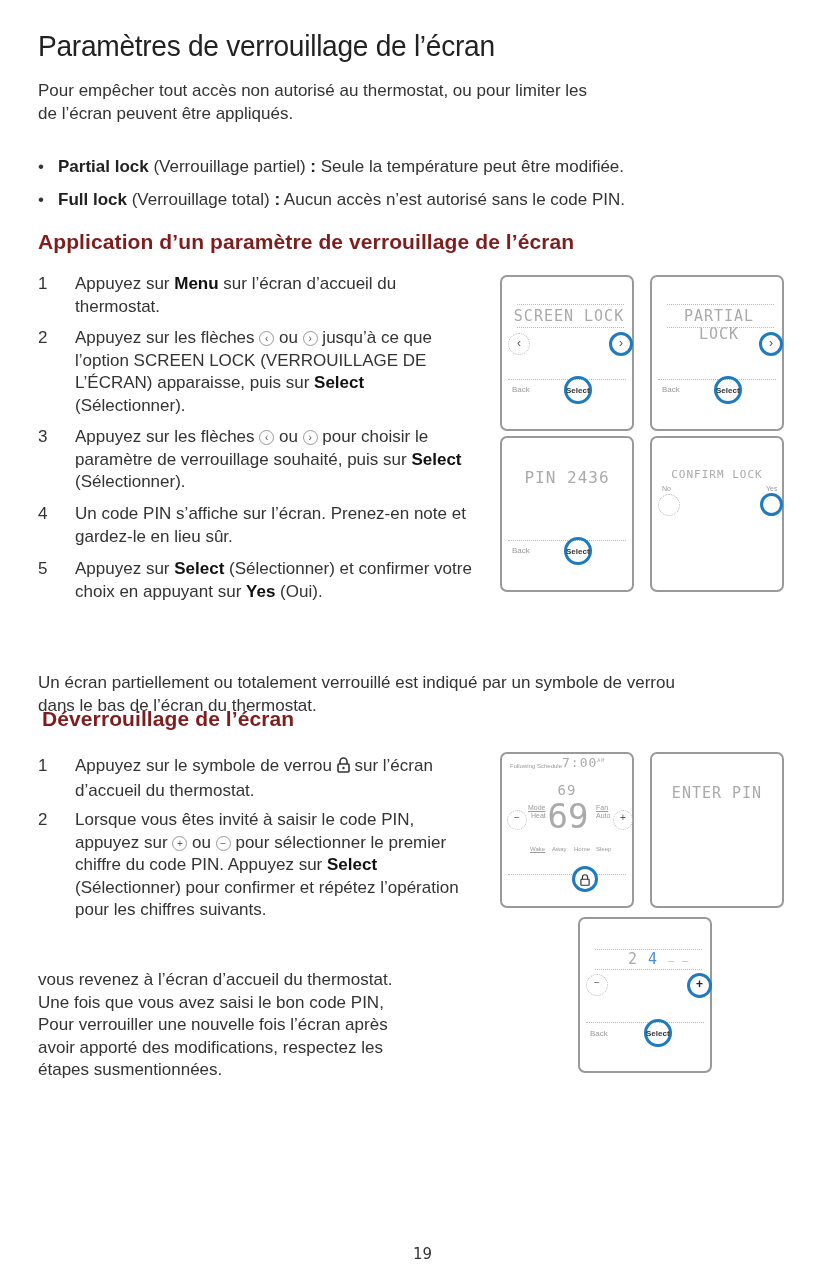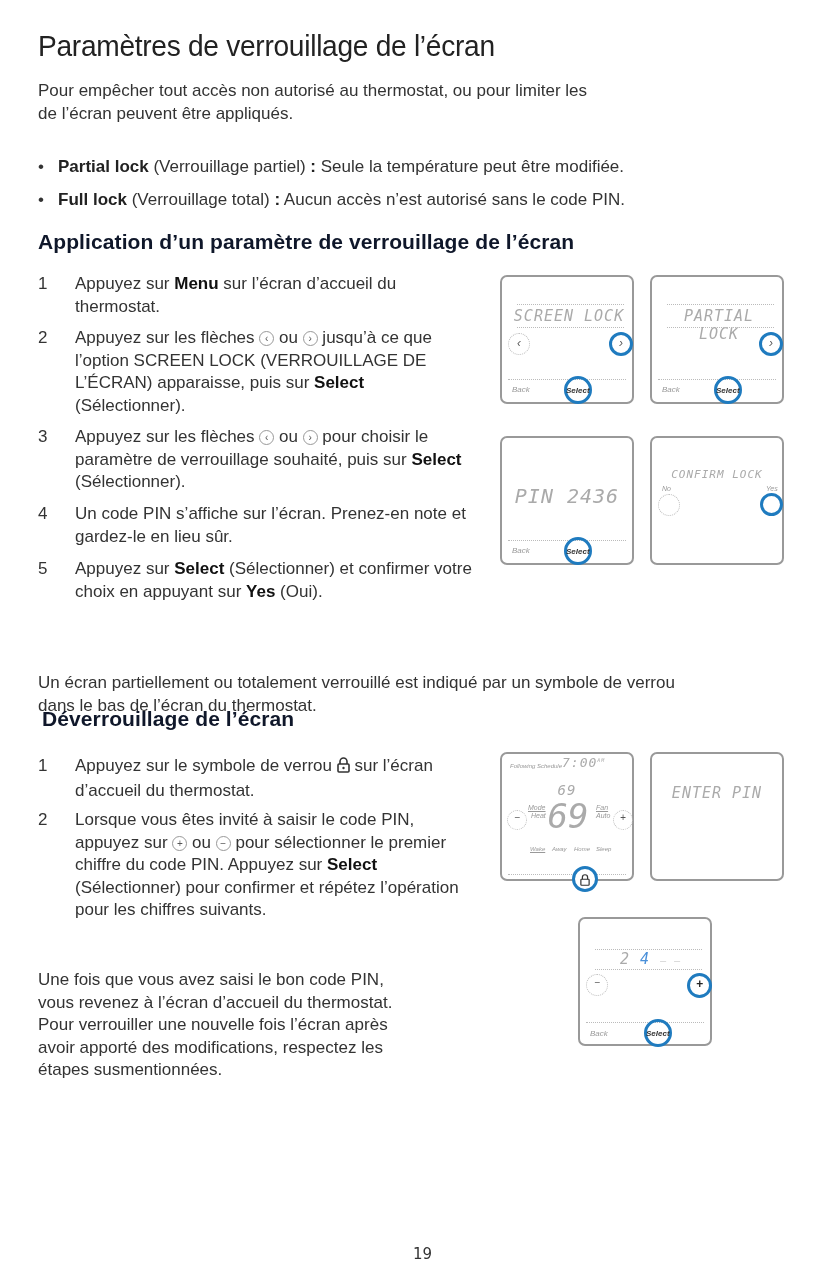--- a/index.html
+++ b/index.html
@@ -5,29 +5,29 @@
   html, body { margin:0; padding:0; background:#ffffff; }
   body { width:825px; height:1275px; position:relative; overflow:hidden;
          font-family:"Liberation Sans", sans-serif; color:#222; }
   .abs { position:absolute; }
   h1 { position:absolute; left:38px; top:30px; margin:0; font-size:29px; font-weight:normal;
        color:#222; letter-spacing:-0.3px; font-family:"Liberation Sans", sans-serif; transform:scaleX(0.97); transform-origin:left; }
   .intro { left:38px; top:80px; width:760px; font-size:17px; line-height:22.5px; color:#333; }
   .bullet { left:38px; font-size:17px; line-height:22px; color:#333; }
   .bullet .dot { display:inline-block; width:20px; }
   .bullet b { color:#222; }
-  h2 { position:absolute; margin:0; font-size:21px; font-weight:bold; color:#0f172a; letter-spacing:0.1px; }
+  h2 { position:absolute; margin:0; font-size:21px; font-weight:bold; color:#7f1d1d; letter-spacing:0.1px; }
   .step { left:38px; width:440px; font-size:17px; line-height:22.5px; color:#333; }
   .step .num { position:absolute; left:0; top:0; width:30px; }
   .step .txt { margin-left:37px; display:block; }
   .step b { color:#111; font-family:"Liberation Sans", sans-serif; }
   .inl-ic { display:inline-block; width:13px; height:13px; border:1px solid #999; border-radius:50%;
             font-size:10px; line-height:13px; text-align:center; vertical-align:1px; color:#555; }
   .para { left:38px; font-size:17px; line-height:22.5px; color:#333; }
-  .screen { position:absolute; width:134px; height:129px; border:2px solid #999; border-radius:7px; background:#fff; box-sizing:border-box;font-style:italic; }
+  .screen { position:absolute; width:134px; height:156px; border:2px solid #999; border-radius:7px; background:#fff; box-sizing:border-box; }
   .lcd { position:absolute; font-family:"DejaVu Sans Mono", monospace; color:#aaa; font-weight:normal; letter-spacing:1px; text-align:center; }
   .dotline { position:absolute; border-top:1px dotted #bbb; }
   .blue-ring { position:absolute; border:3px solid #1f7bbf; border-radius:50%; box-sizing:border-box; }
   .ghost-ring { position:absolute; border:1px dotted #bbb; border-radius:50%; box-sizing:border-box; }
   .small { position:absolute; font-size:8px; color:#999; }
   .sel { position:absolute; font-size:8px; font-weight:bold; color:#333; }
   .chev { position:absolute; font-size:12px; color:#555; text-align:center; }
   .pagenum { left:0; width:845px; top:1245px; text-align:center; font-size:15px; color:#333; font-family:"DejaVu Sans", sans-serif; }
 </style>
 </head>
@@ -90,21 +90,21 @@
   <div class="dotline" style="left:15px; right:8px; top:50px;"></div>
   <div class="blue-ring" style="left:107px; top:55px; width:24px; height:24px;"></div>
   <div class="chev" style="left:107px; top:59px; width:24px;">›</div>
   <div class="dotline" style="left:6px; right:6px; top:102px;"></div>
   <div class="small" style="left:10px; top:108px;">Back</div>
   <div class="blue-ring" style="left:62px; top:99px; width:28px; height:28px;"></div>
   <div class="sel" style="left:64px; top:109px;">Select</div>
 </div>
 
 <div class="screen" style="left:500px; top:436px;">
-  <div class="lcd" style="left:0; right:0; top:46px; font-size:20px;">PIN 2436</div>
+  <div class="lcd" style="left:0; right:0; top:30px; font-size:16px;">PIN 2436</div>
   <div class="dotline" style="left:6px; right:6px; top:102px;"></div>
   <div class="small" style="left:10px; top:108px;">Back</div>
   <div class="blue-ring" style="left:62px; top:99px; width:28px; height:28px;"></div>
   <div class="sel" style="left:64px; top:109px;">Select</div>
 </div>
 
 <div class="screen" style="left:650px; top:436px;">
   <div class="lcd" style="left:4px; right:4px; top:30px; font-size:11px;">CONFIRM LOCK</div>
   <div class="small" style="left:10px; top:47px; font-size:7px;">No</div>
   <div class="ghost-ring" style="left:6px; top:56px; width:22px; height:22px;"></div>
@@ -155,30 +155,30 @@
         <path d="M3 7V4.5a3.5 3.5 0 0 1 7 0V7" fill="none" stroke="#333" stroke-width="1.6"></path>
         <rect x="1" y="7" width="11" height="8" rx="1" fill="none" stroke="#333" stroke-width="1.6"></rect>
       </svg></div>
 </div>
 
 <div class="screen" style="left:650px; top:752px;">
   <div class="lcd" style="left:0; right:0; top:30px; font-size:15px;">ENTER PIN</div>
 </div>
 
 <div class="abs para" style="top:969px; width:440px;">
+  <div>vous revenez à l’écran d’accueil du thermostat.</div>
   <div>Une fois que vous avez saisi le bon code PIN,</div>
-  <div>vous revenez à l’écran d’accueil du thermostat.</div>
   <div>Pour verrouiller une nouvelle fois l’écran après</div>
   <div>avoir apporté des modifications, respectez les</div>
   <div>étapes susmentionnées.</div>
 </div>
 
 <div class="screen" style="left:578px; top:917px;">
   <div class="dotline" style="left:15px; right:8px; top:30px;"></div>
-  <div class="lcd" style="left:40px; top:31px; font-size:15px;"><span>2</span> <span style="color:#4a90d9;">4</span> <span style="font-size:10px; color:#bbb;">– –</span></div>
+  <div class="lcd" style="left:48px; top:31px; font-size:15px;"><span>2</span> <span style="color:#4a90d9;">4</span> <span style="font-size:10px; color:#bbb;">– –</span></div>
   <div class="dotline" style="left:15px; right:8px; top:50px;"></div>
   <div class="ghost-ring" style="left:6px; top:55px; width:22px; height:22px;"></div>
   <div class="chev" style="left:6px; top:58px; width:22px; font-size:10px;">−</div>
   <div class="blue-ring" style="left:107px; top:54px; width:25px; height:25px;"></div>
   <div class="chev" style="left:107px; top:58px; width:25px; font-weight:bold; color:#222;">+</div>
   <div class="dotline" style="left:6px; right:6px; top:103px;"></div>
   <div class="small" style="left:10px; top:110px;">Back</div>
   <div class="blue-ring" style="left:64px; top:100px; width:28px; height:28px;"></div>
   <div class="sel" style="left:66px; top:110px;">Select</div>
 </div>

